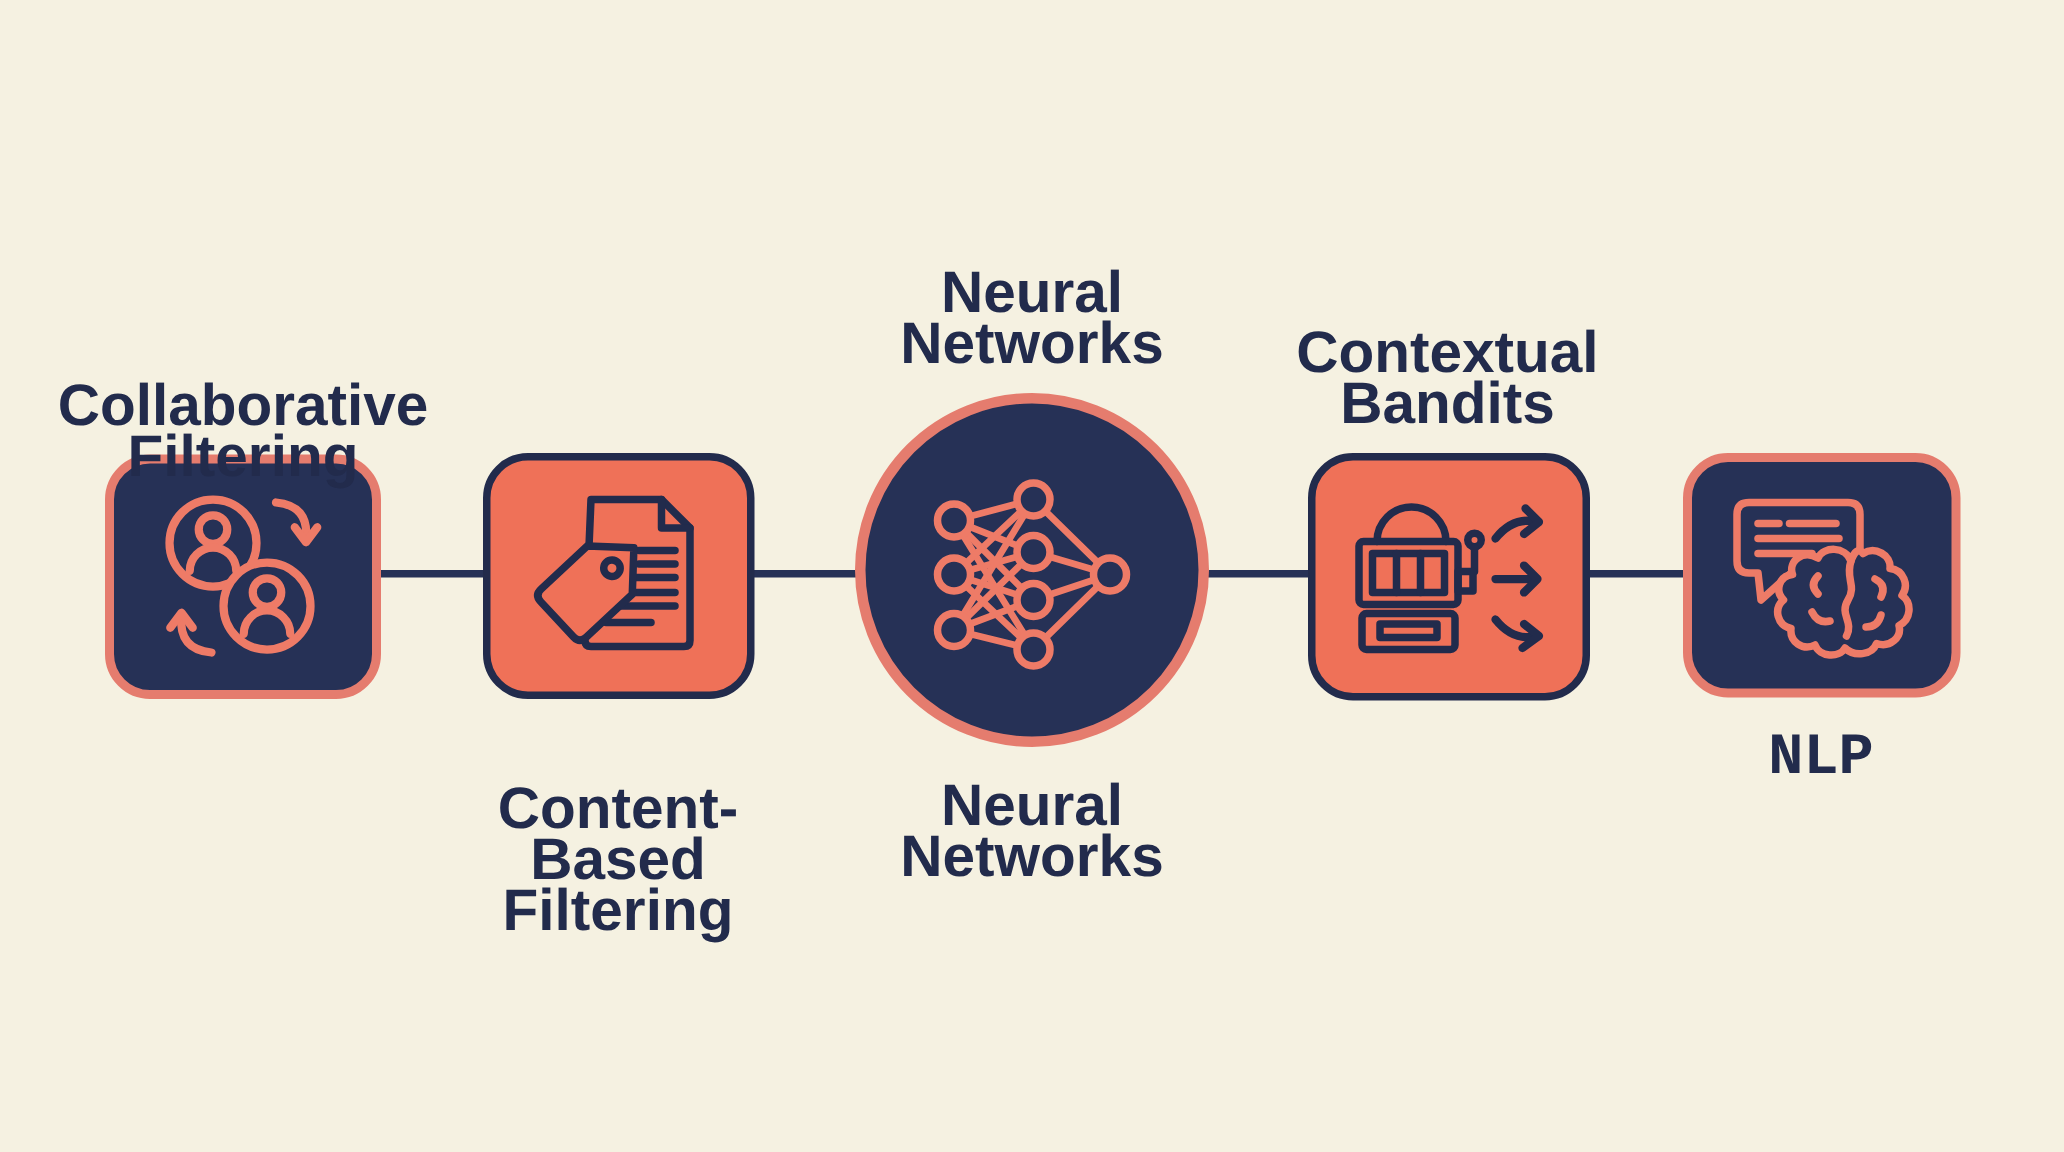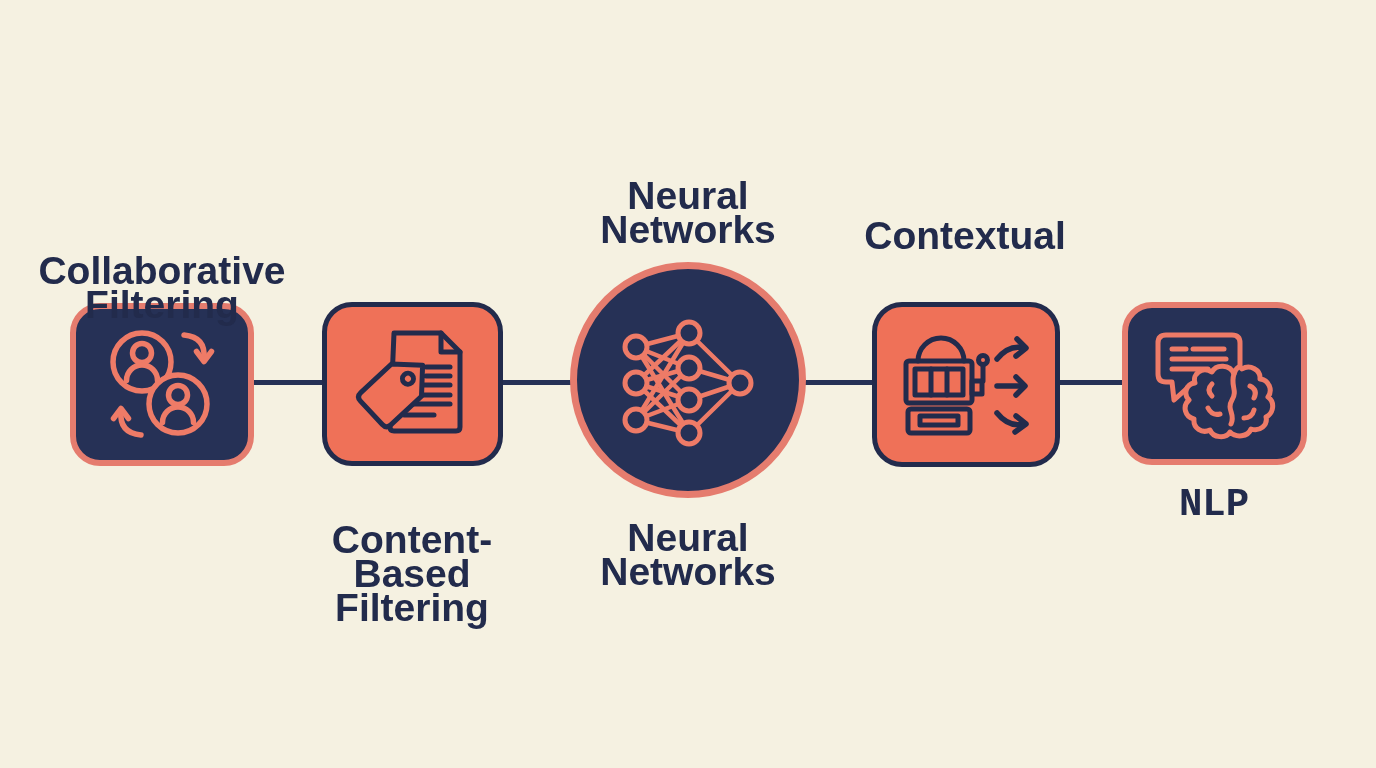--- a/index.html
+++ b/index.html
@@ -122,20 +122,21 @@
       </g>
     </svg>
   </div>
   <div class="label" style="left:558px;top:521px;">
     <div>Neural</div>
     <div>Networks</div>
   </div>
 
   <div class="label" style="left:835px;top:219px;">
     <div>Contextual</div>
+    <div>Bandits</div>
   </div>
   <div class="node coral-box" style="left:872px;top:302px;width:188px;height:165px;">
     <svg width="150" height="112" viewBox="0 0 150 112" stroke-linecap="round" stroke-linejoin="round" style="transform:translateX(3px);">
       <g class="st-navy" stroke-width="5">
         <path d="M24 32 a23 23 0 0 1 46 0"></path>
         <rect x="12" y="32" width="66" height="42" rx="3"></rect>
         <rect x="21" y="40" width="48" height="26"></rect>
         <line x1="37" y1="40" x2="37" y2="66"></line>
         <line x1="53" y1="40" x2="53" y2="66"></line>
         <rect x="14" y="80" width="62" height="24" rx="3"></rect>

